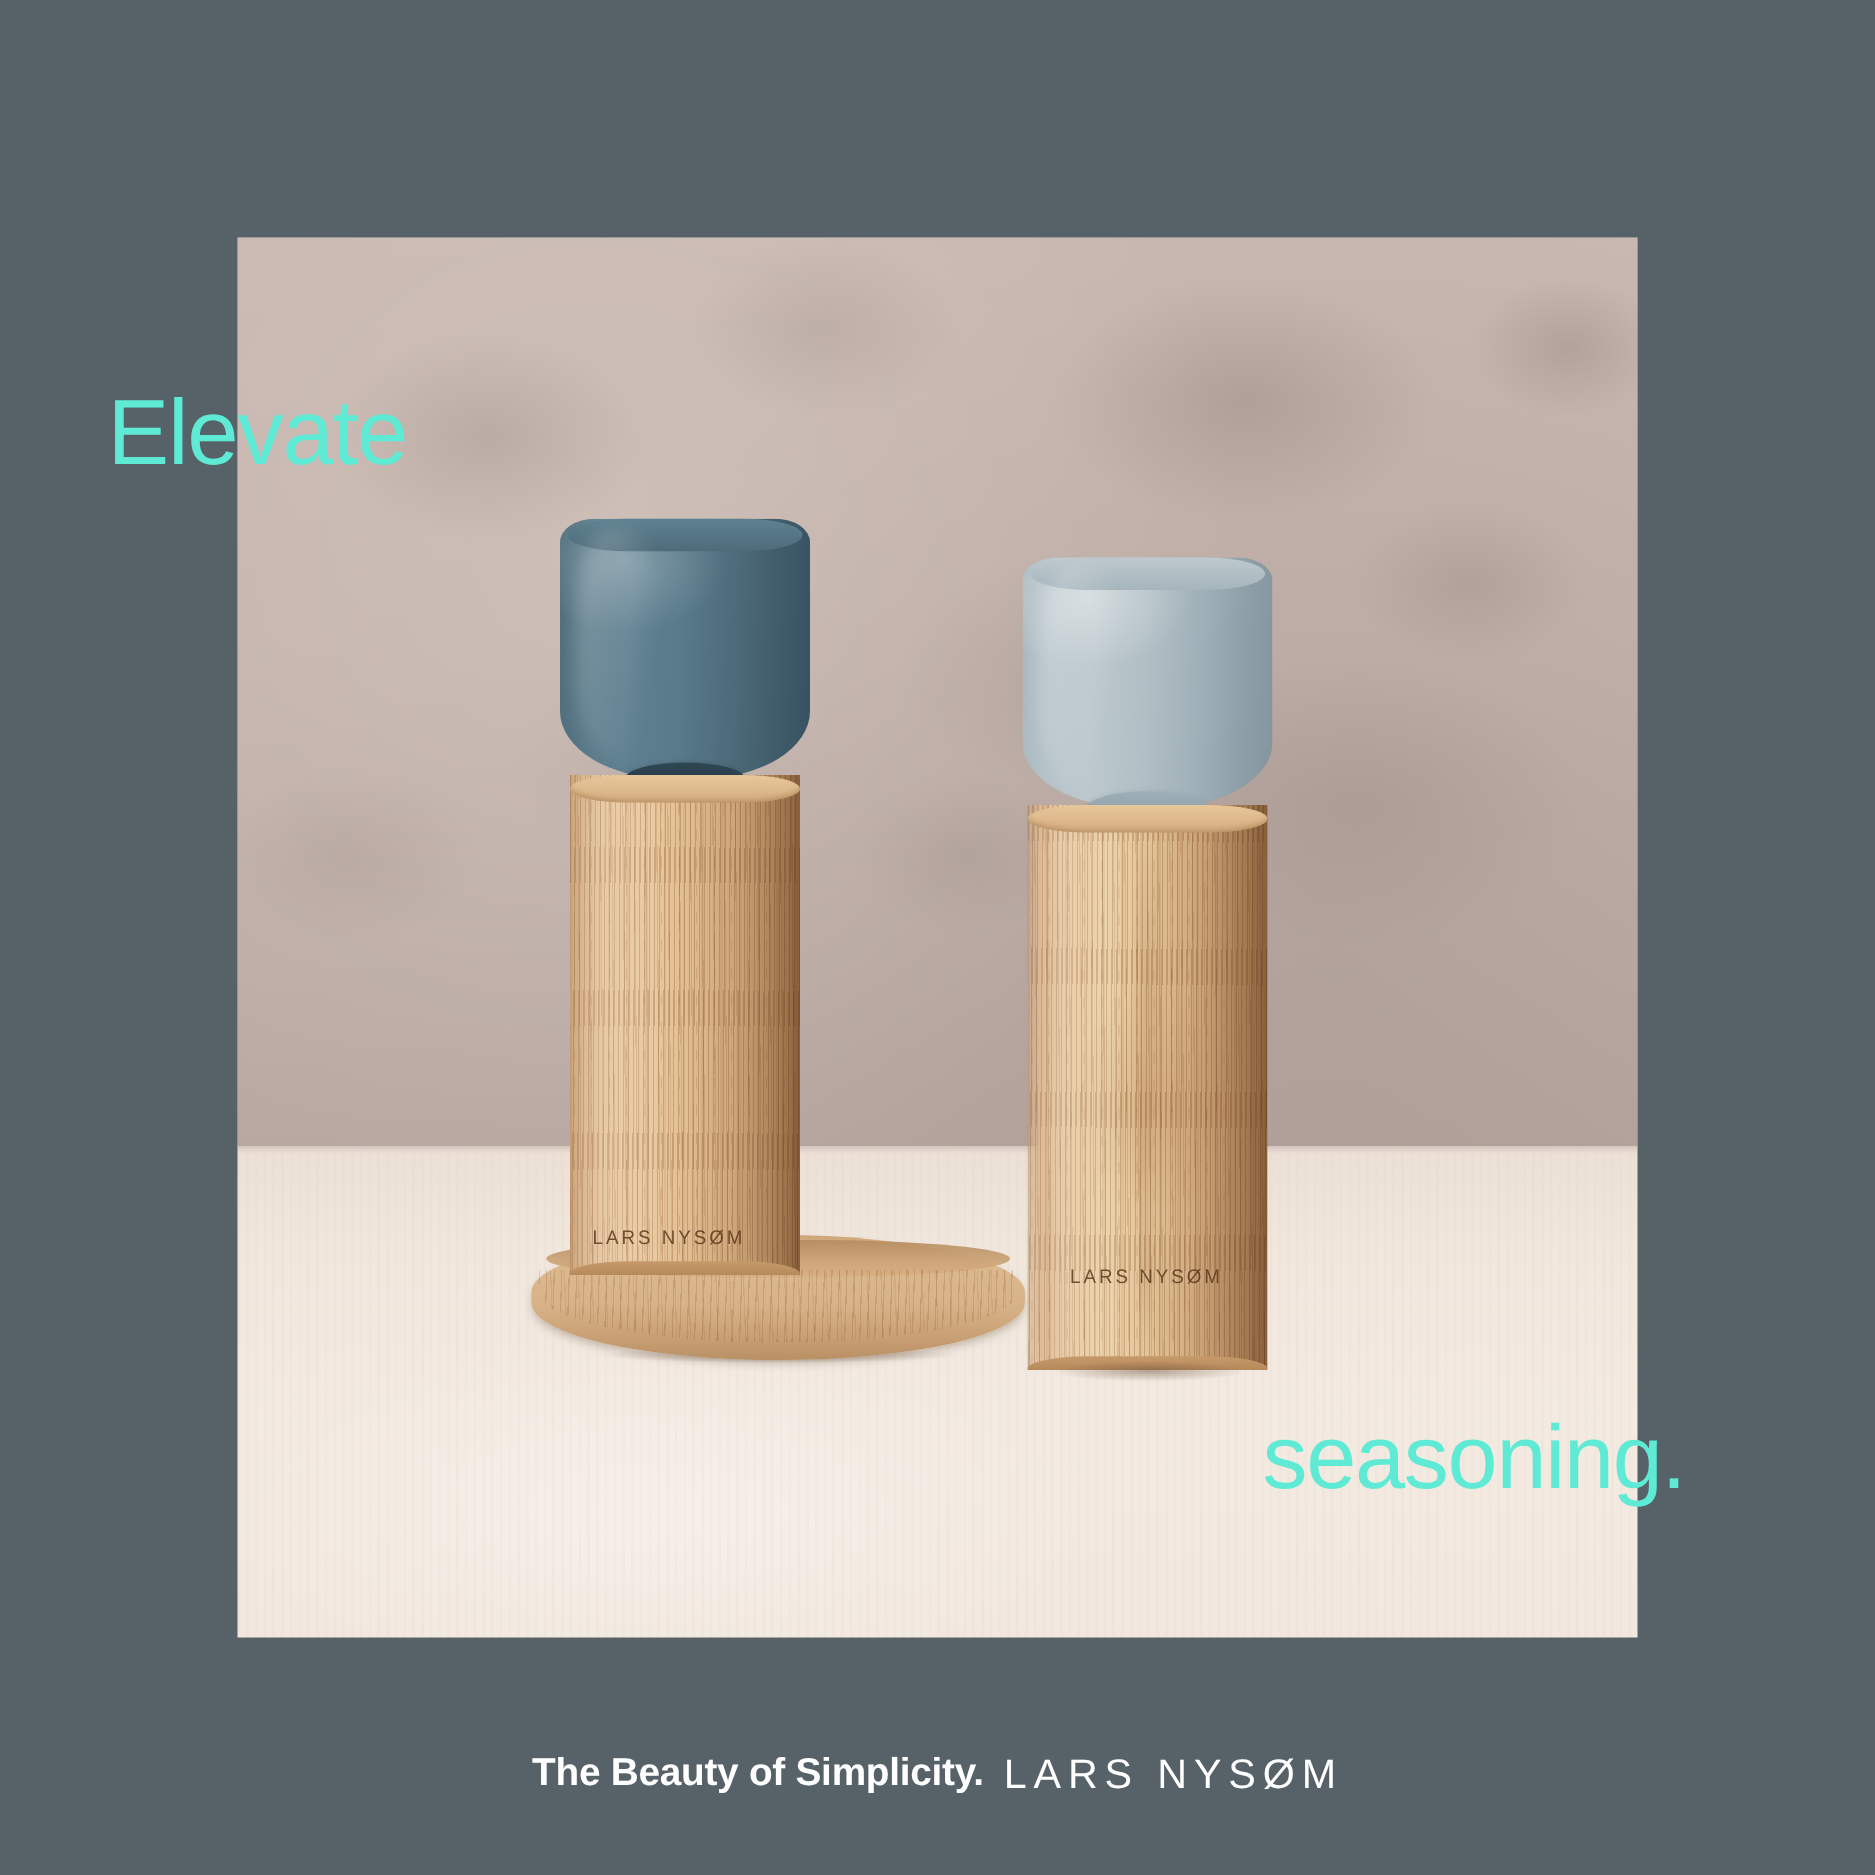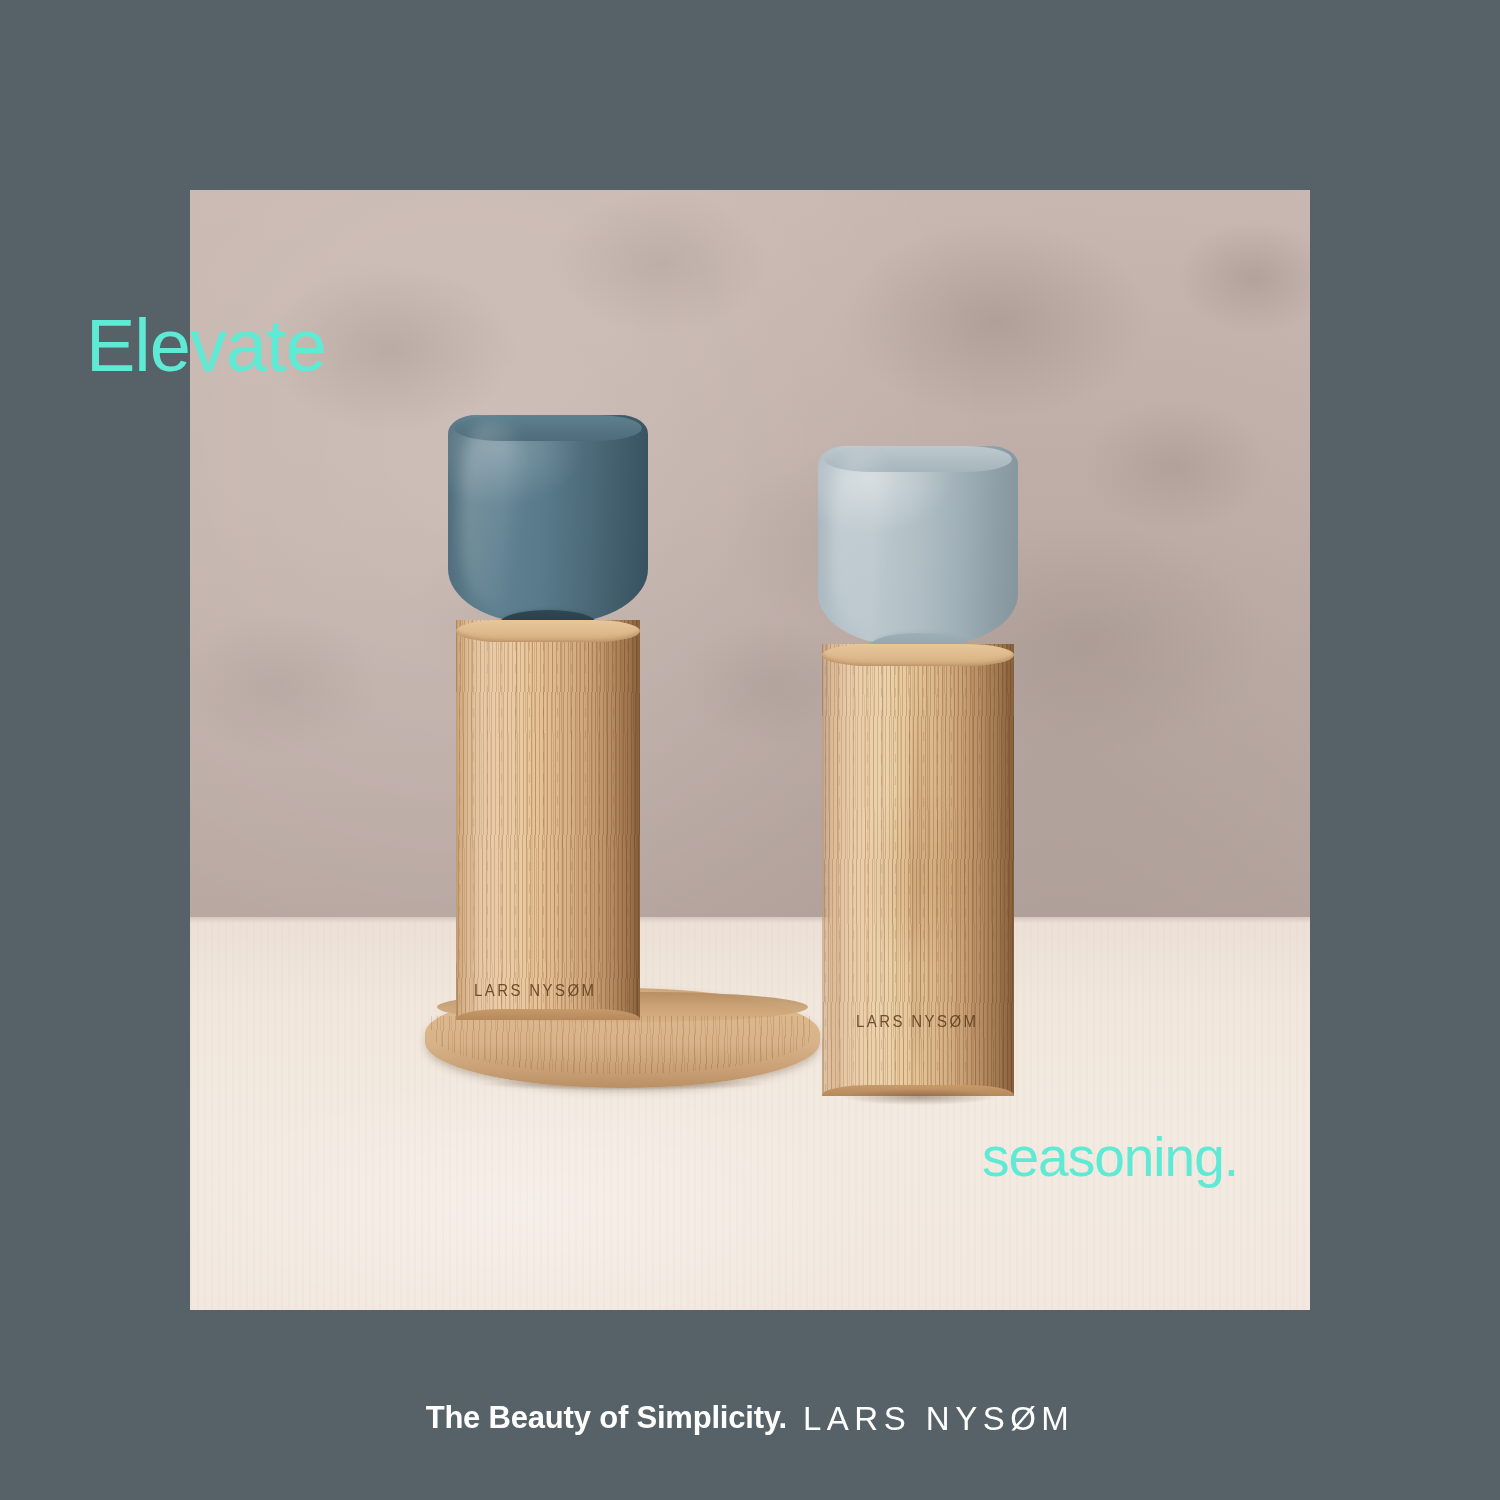--- a/index.html
+++ b/index.html
@@ -242,21 +242,21 @@
   .headline{
     position:absolute;
     color:#5eead4;
     font-weight:400;
     letter-spacing:-1px;
     white-space:nowrap;
     line-height:1;
     text-align:center;
   }
   #headline-top    { left:86px;  top:309px;  font-size:74px; }
-  #headline-bottom { left:982px; top:1130px; font-size:55px; }
+  #headline-bottom { left:1010px; top:1130px; font-size:72px; }
 
   
   .footer{
     position:absolute;
     left:0; right:0; bottom:62px;
     display:flex;
     align-items:flex-start;
     justify-content:center;
     gap:16px;
     color:#ffffff;

